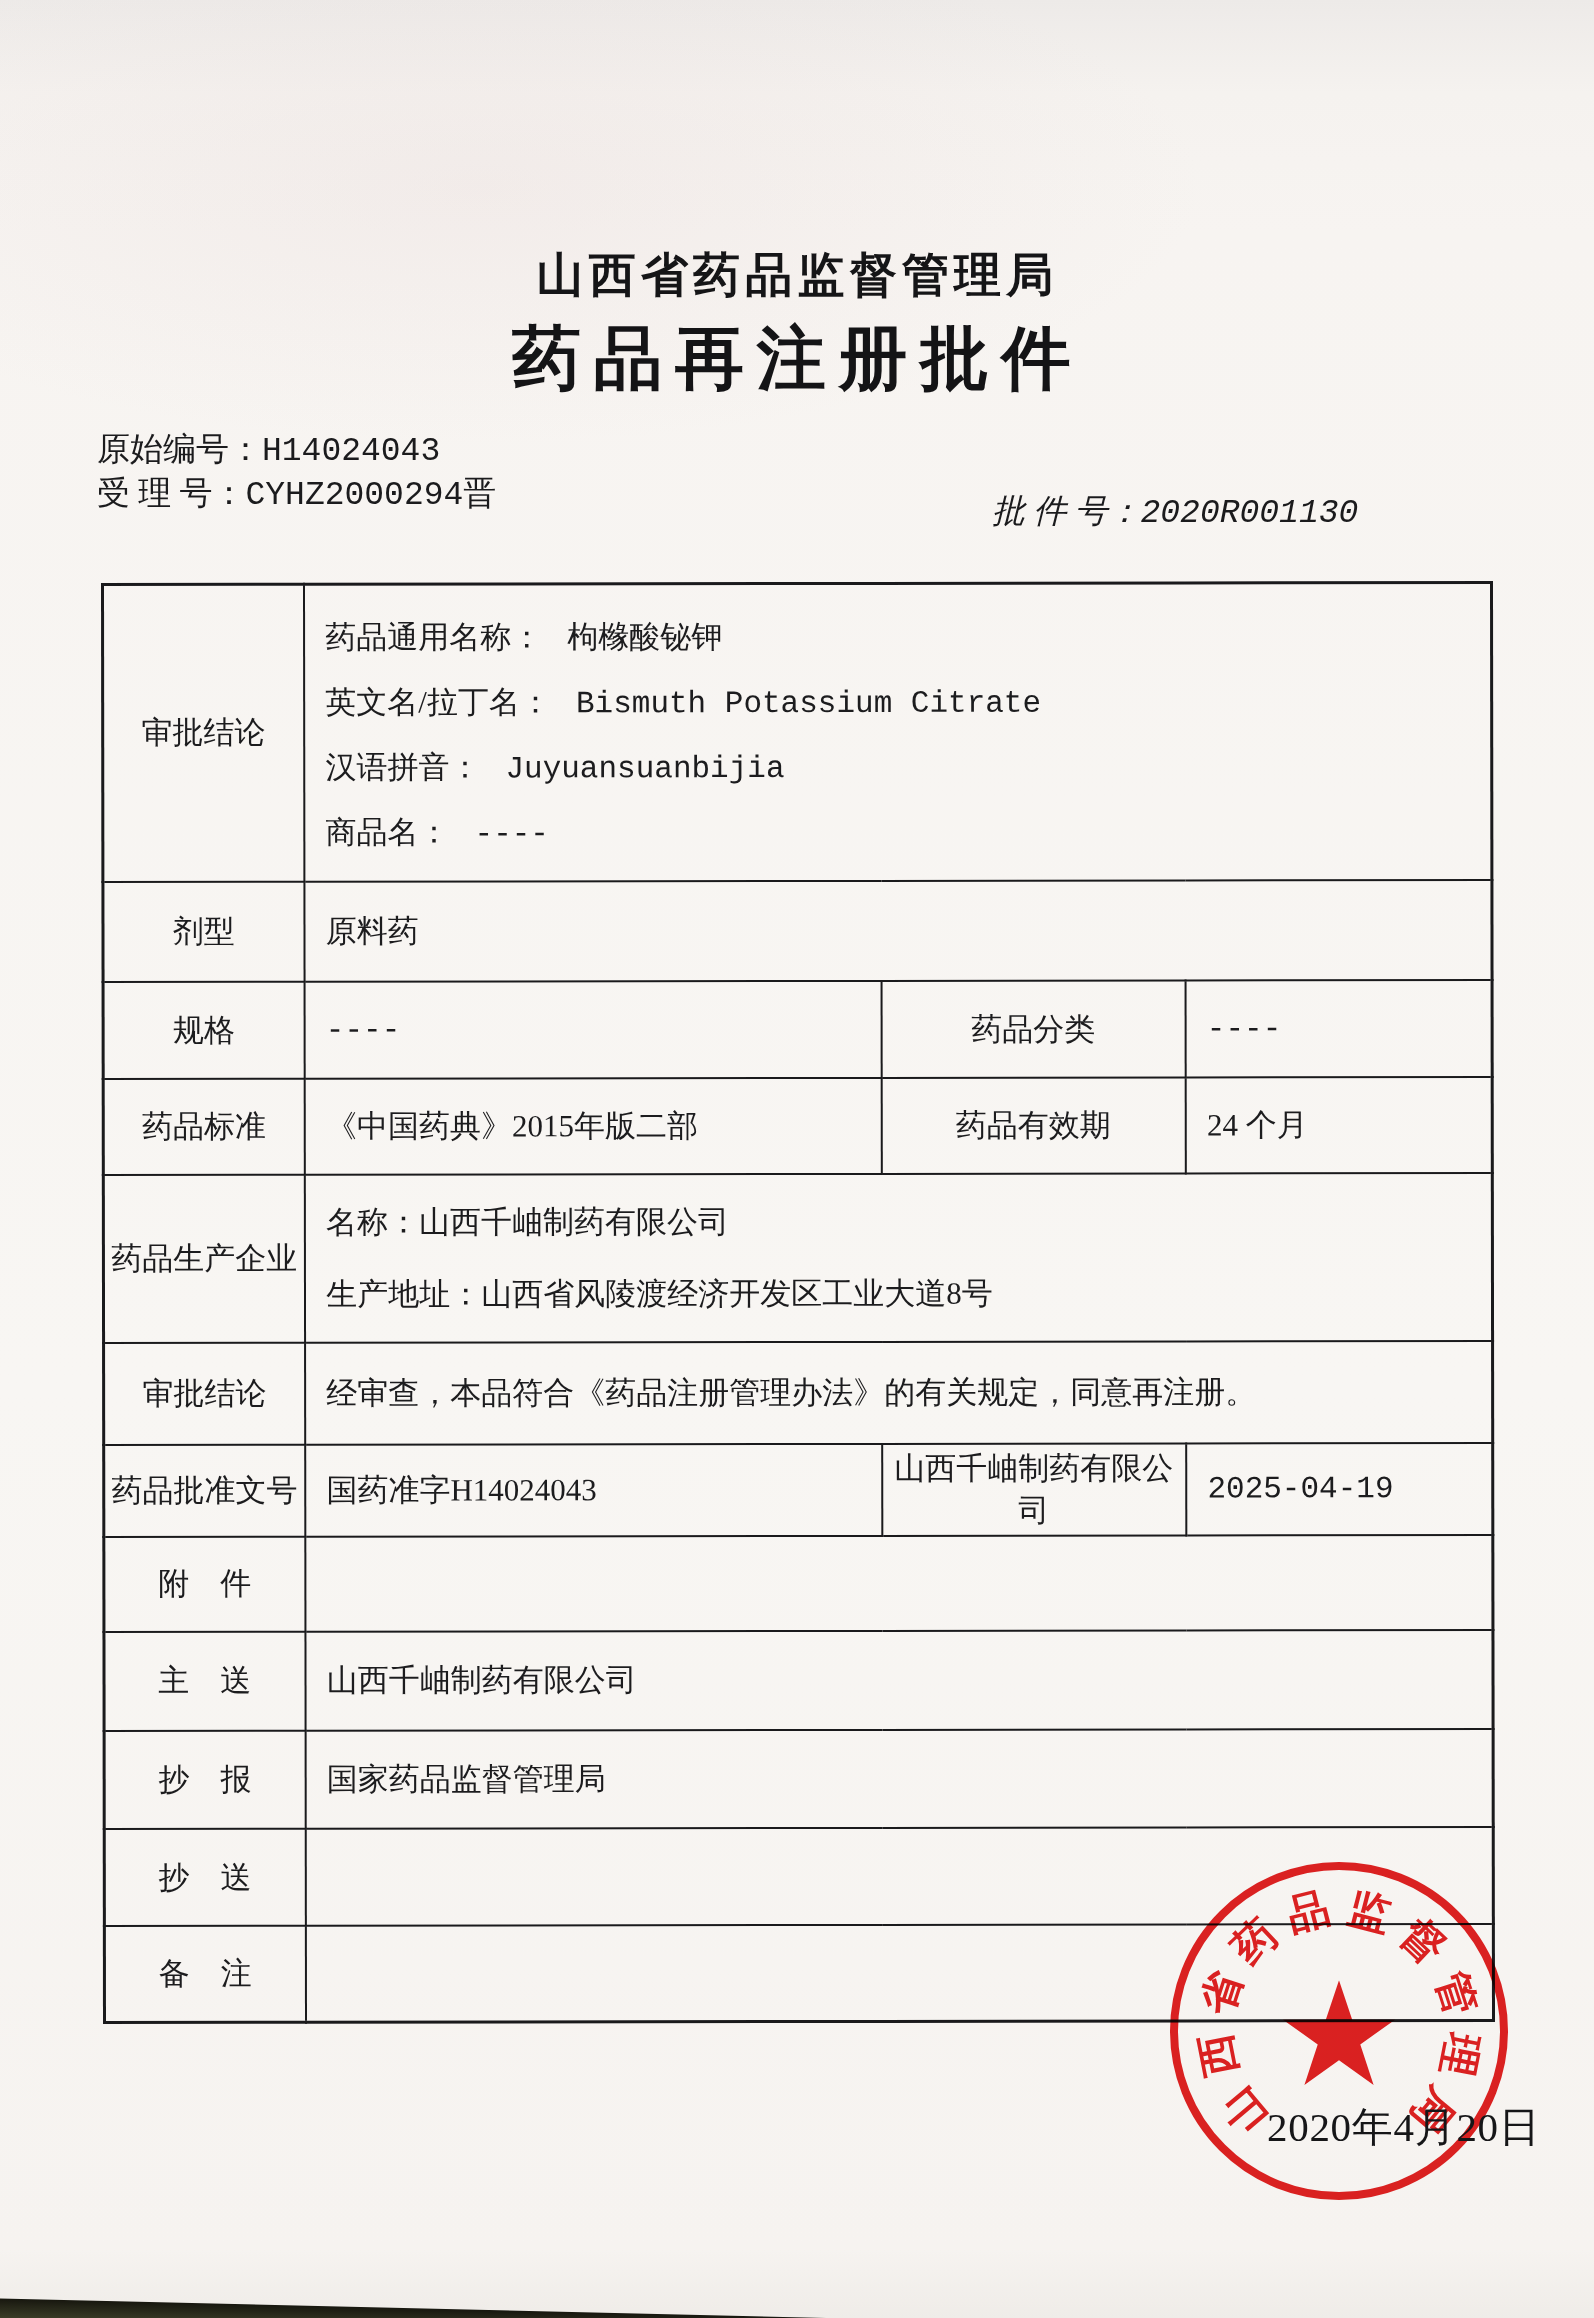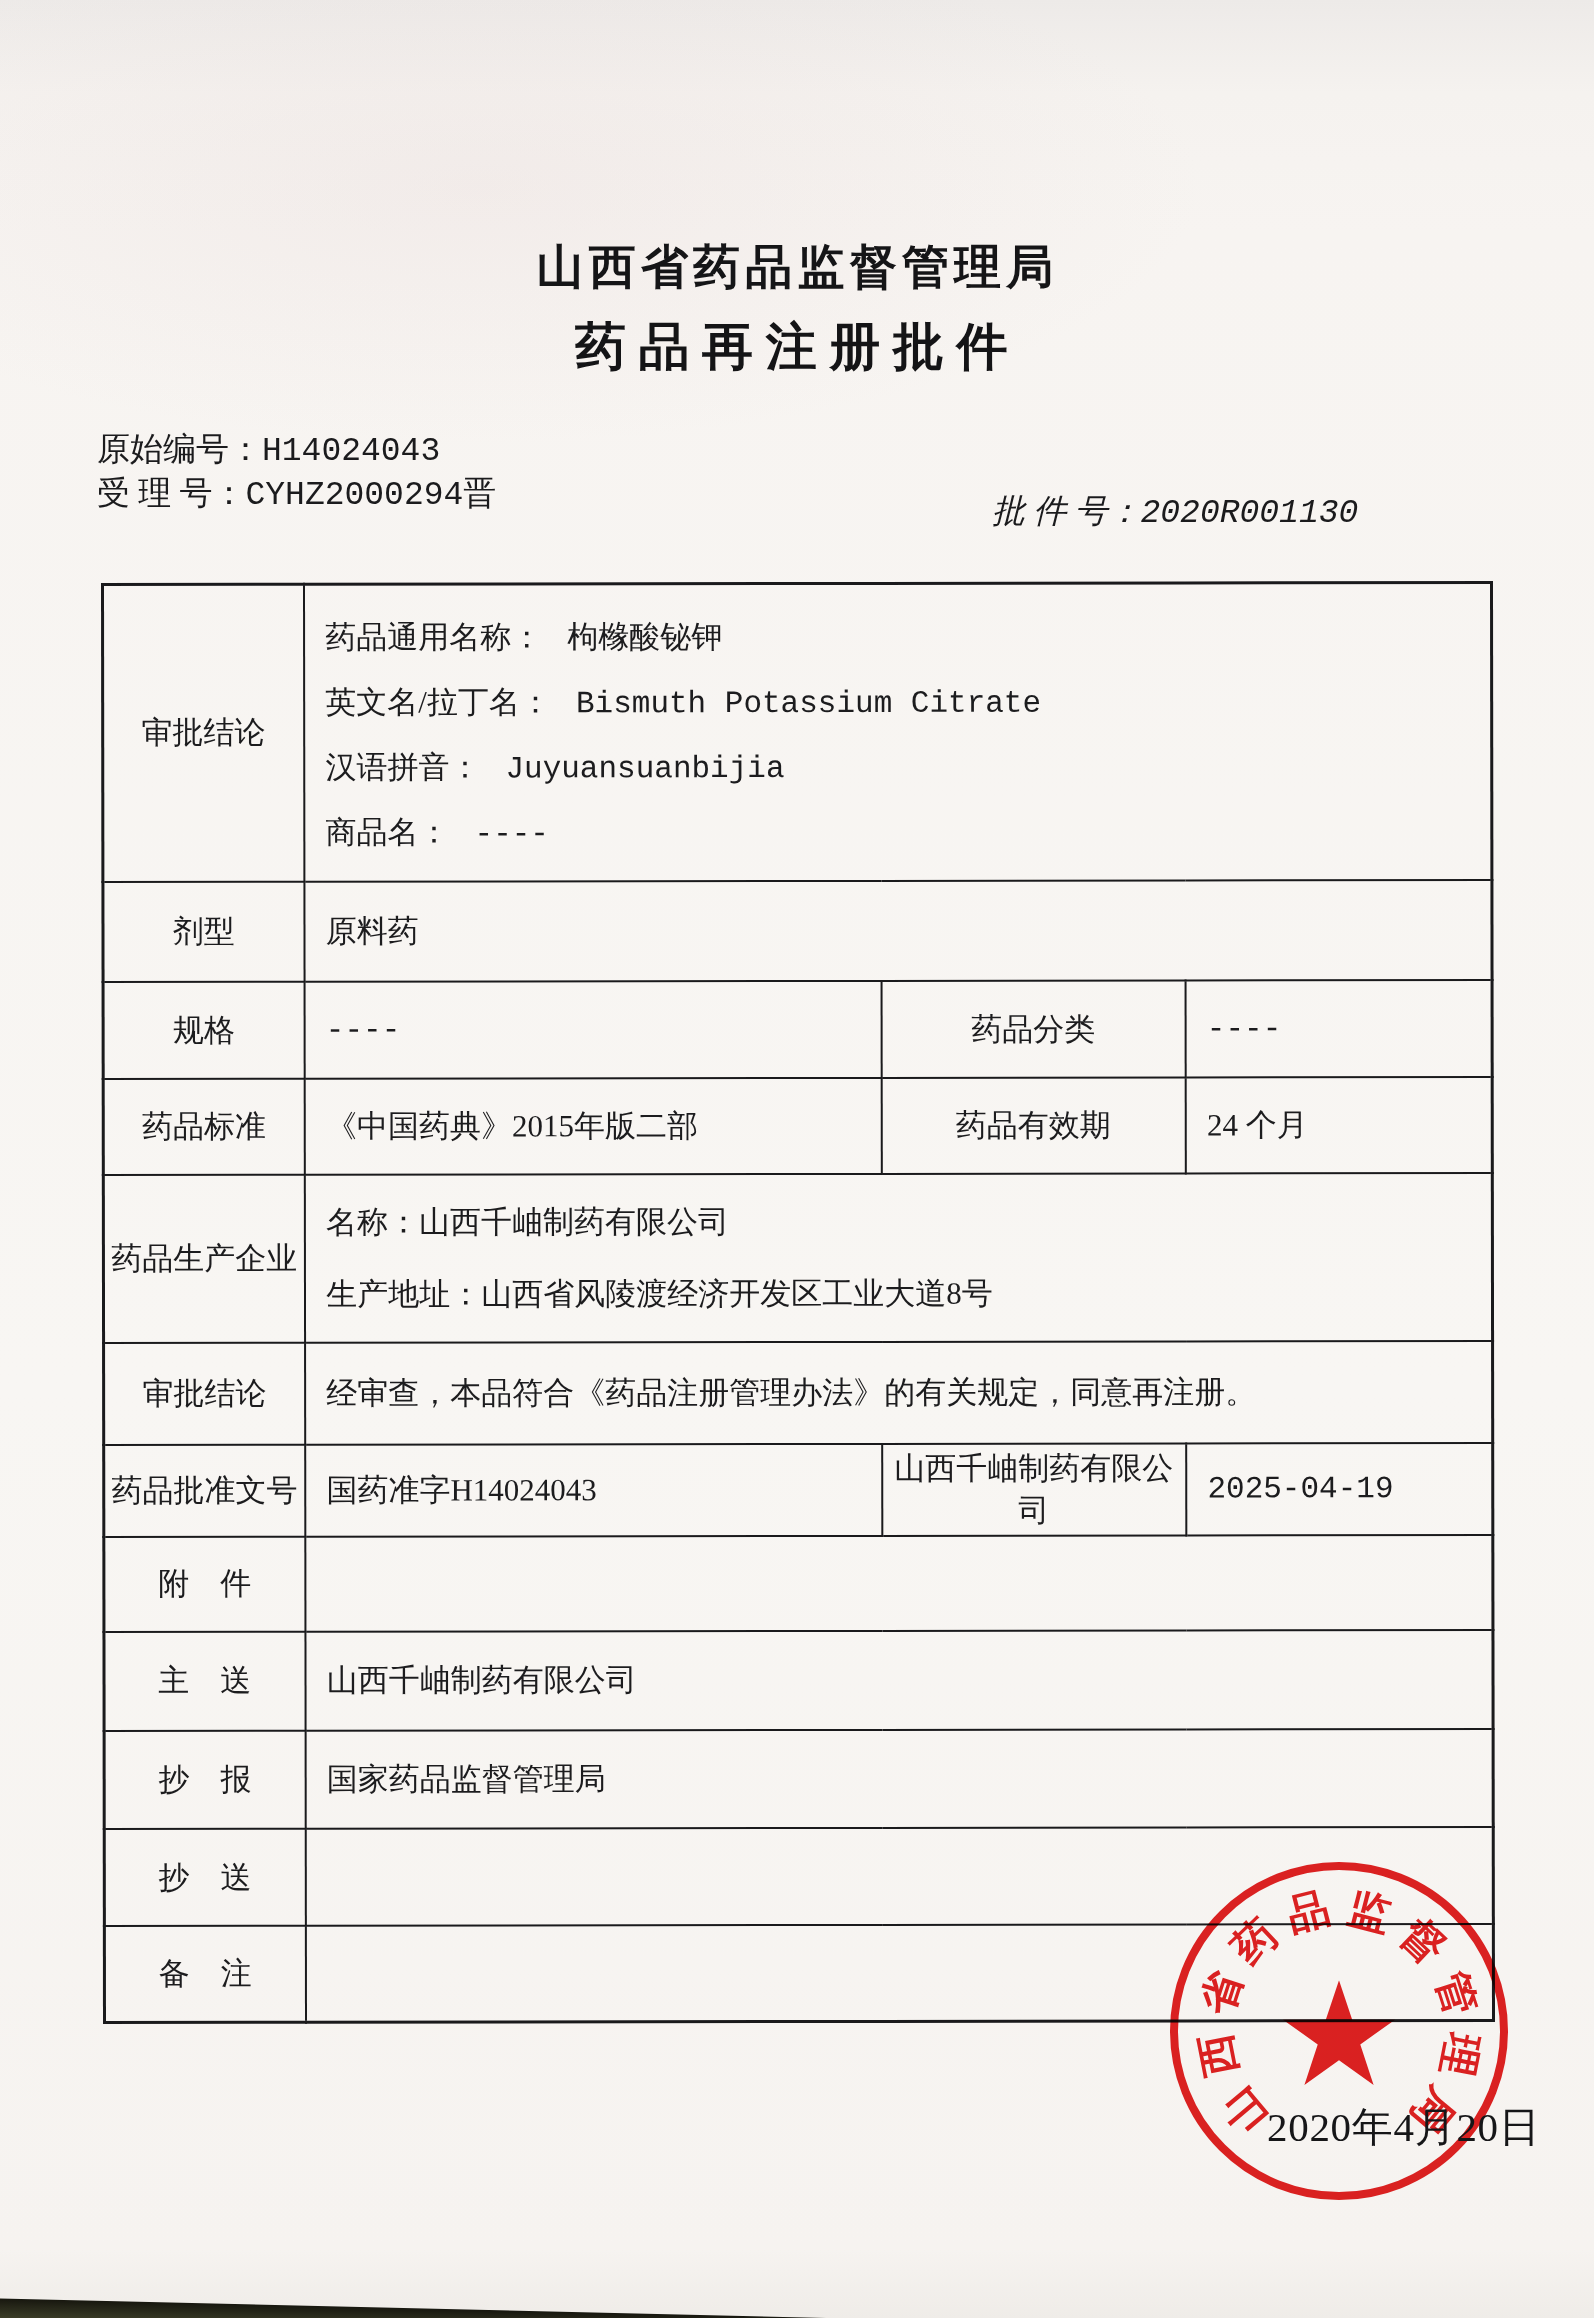--- a/index.html
+++ b/index.html
@@ -24,34 +24,34 @@
       linear-gradient(180deg,#edeae8 0%,#f5f2ef 4%,var(--paper) 10%,#f8f6f3 60%,#f6f3f0 97%,#efece8 100%);
   }
   
   .scan-edge{
     position:absolute;left:-22px;top:2298px;width:945px;height:66px;
     background:linear-gradient(180deg,#17170f 0%,#3c3e28 30%,#565840 100%);
     transform:rotate(1.35deg);
     transform-origin:left top;
   }
   .org-title{
-    position:absolute;left:0;top:236px;width:100%;
+    position:absolute;left:0;top:244px;width:100%;
     text-align:center;
     font-family:var(--sans);
     font-weight:bold;
     font-size:47px;
     letter-spacing:5.2px;
     color:#151517;
   }
   .doc-title{
     position:absolute;left:0;top:313px;width:100%;
     text-align:center;
     font-family:var(--serif);
     font-weight:bold;
-    font-size:51px;
+    font-size:69px;
     letter-spacing:12.6px;
     color:#141416;
   }
   .meta{position:absolute;font-size:33px;white-space:nowrap;color:#1b1b1d;text-align:center;}
   .meta .mono{font-size:33px;}
   .meta-original{left:97px;top:427px;}
   .meta-acceptance{left:97px;top:471px;}
   .meta-approval{left:992px;top:489px;font-style:italic;}
   .mono{font-family:var(--mono);}
 

